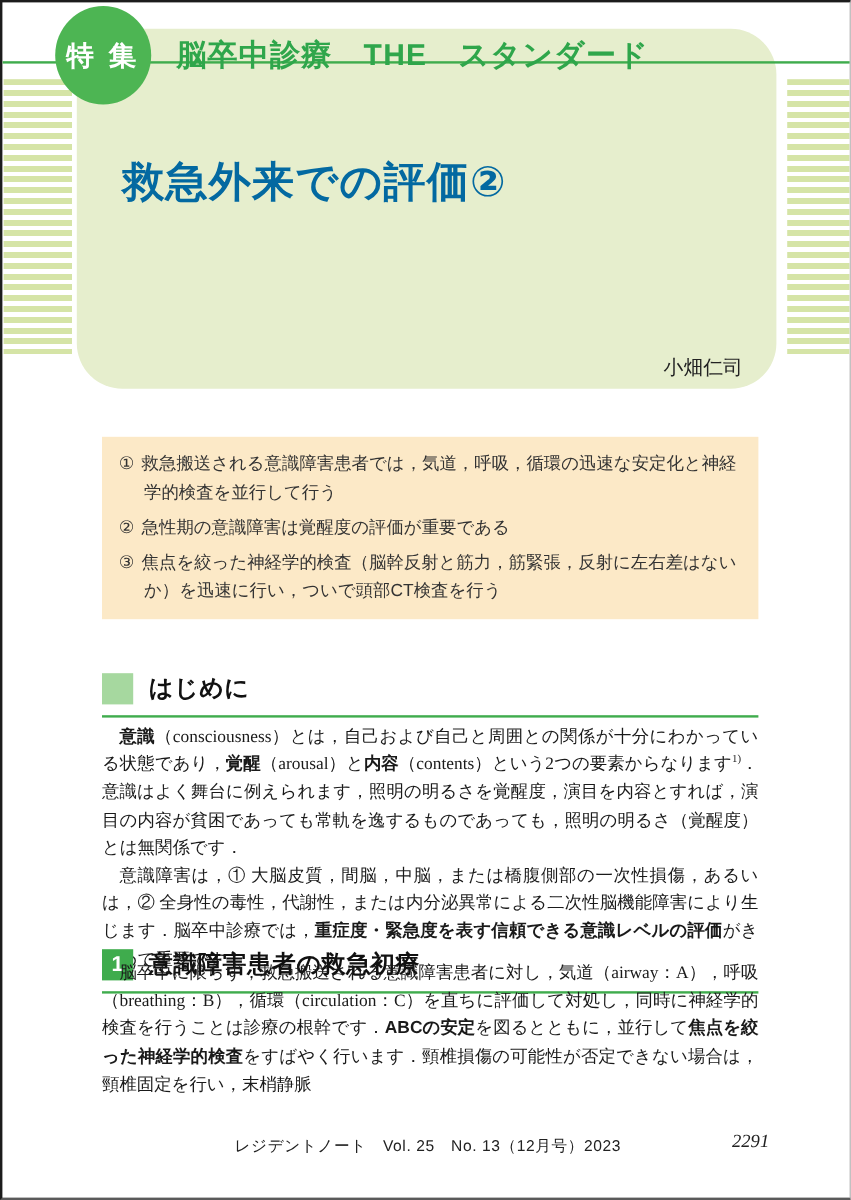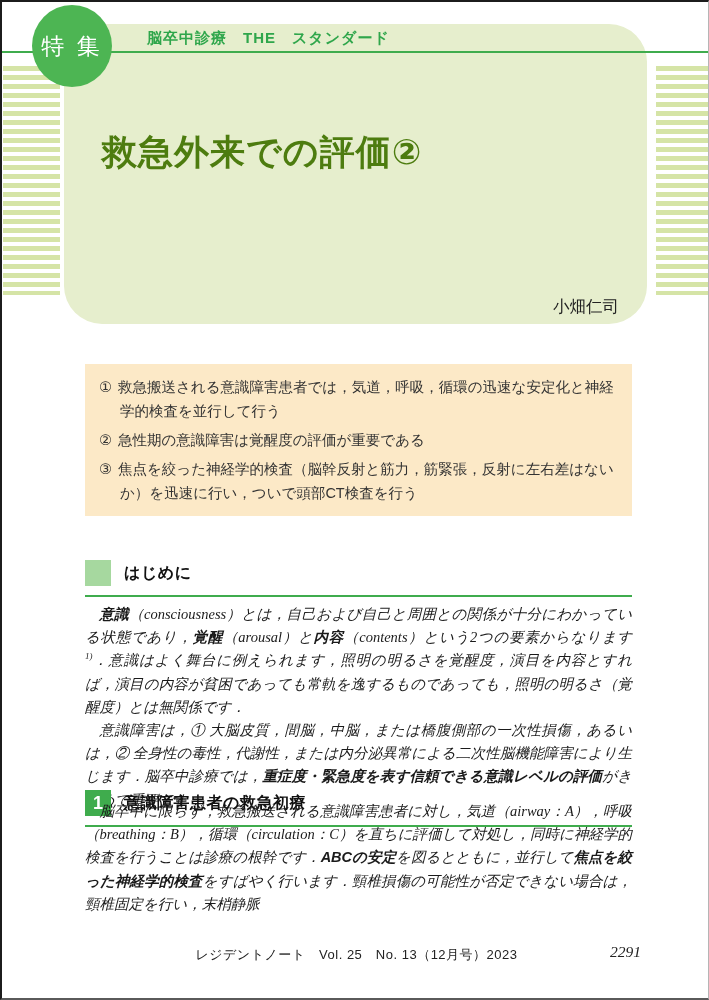--- a/index.html
+++ b/index.html
@@ -28,31 +28,31 @@
   .stripes.right{left:654px;width:52px;}
   .title-panel{
     position:absolute;left:62px;top:22px;width:583px;height:300px;
     background:var(--panel);border-radius:38px;z-index:1;
   }
   .top-rule{
     position:absolute;left:0;top:49px;width:709px;height:2px;
     background:var(--accent);z-index:2;
   }
   .feature-badge{
-    position:absolute;left:30px;top:3px;width:80px;height:82px;border-radius:50%;
+    position:absolute;left:44px;top:3px;width:80px;height:82px;border-radius:50%;
     background:var(--badge);z-index:3;display:flex;align-items:center;justify-content:center;
-    color:#fff;font-weight:normal;font-size:23px;letter-spacing:3px;text-align:right;
+    color:#fff;font-weight:bold;font-size:23px;letter-spacing:3px;text-align:right;
   }
   .series-title{
     position:absolute;left:145px;top:27px;z-index:3;
-    color:var(--seriestext);font-weight:bold;font-size:15px;letter-spacing:1px;
+    color:var(--seriestext);font-weight:bold;font-size:25px;letter-spacing:1px;
   }
   .main-title{
     position:absolute;left:100px;top:126px;z-index:2;
-    color:#4d7c0f;font-weight:bold;font-size:35px;line-height:47px;letter-spacing:1px;text-align:right;
+    color:#0369a1;font-weight:bold;font-size:35px;line-height:47px;letter-spacing:1px;text-align:right;
   }
   .author{
     position:absolute;left:400px;top:294px;width:217px;z-index:2;text-align:right;
     font-family:"Liberation Serif","DejaVu Serif",serif;font-size:16.5px;color:#222;
   }
   .summary-box{
     position:absolute;left:83px;top:362px;width:547px;z-index:1;
     background:var(--box);padding:11px 15px 11px 14px;
     font-size:14.5px;line-height:24px;color:#333;
   }
@@ -63,25 +63,25 @@
   .sec-head{
     display:flex;align-items:center;gap:13px;
     padding-bottom:9px;border-bottom:2.5px solid var(--accent);
   }
   .sec-sq{width:26px;height:26px;flex:0 0 26px;}
   .sec-sq.soft{background:var(--softsquare);}
   .sec-sq.num{
     background:var(--accent);color:#fff;font-weight:bold;font-size:18px;
     display:flex;align-items:center;justify-content:center;
   }
-  .sec-title{font-weight:bold;font-size:16px;color:#111;letter-spacing:0.5px;}
+  .sec-title{font-weight:bold;font-size:20px;color:#111;letter-spacing:0.5px;}
   .bodytext{
     position:absolute;left:83px;width:547px;z-index:1;
     font-family:"Liberation Serif","DejaVu Serif",serif;
-    font-size:14.5px;line-height:23.2px;color:#1a1a1a;text-align:justify;font-style:italic;
+    font-size:14.5px;line-height:23.2px;color:#1a1a1a;text-align:justify;
   }
   .bodytext p{text-indent:1em;}
   .bg{font-family:"Liberation Sans","DejaVu Sans",sans-serif;font-weight:bold;}
   sup.ref{font-size:9px;vertical-align:super;line-height:0;}
   .footer-journal{
     position:absolute;left:0;top:944px;width:709px;text-align:center;z-index:1;
     font-size:13px;color:#222;letter-spacing:0.5px;
   }
   .footer-page{
     position:absolute;left:608px;top:941px;width:50px;z-index:1;

